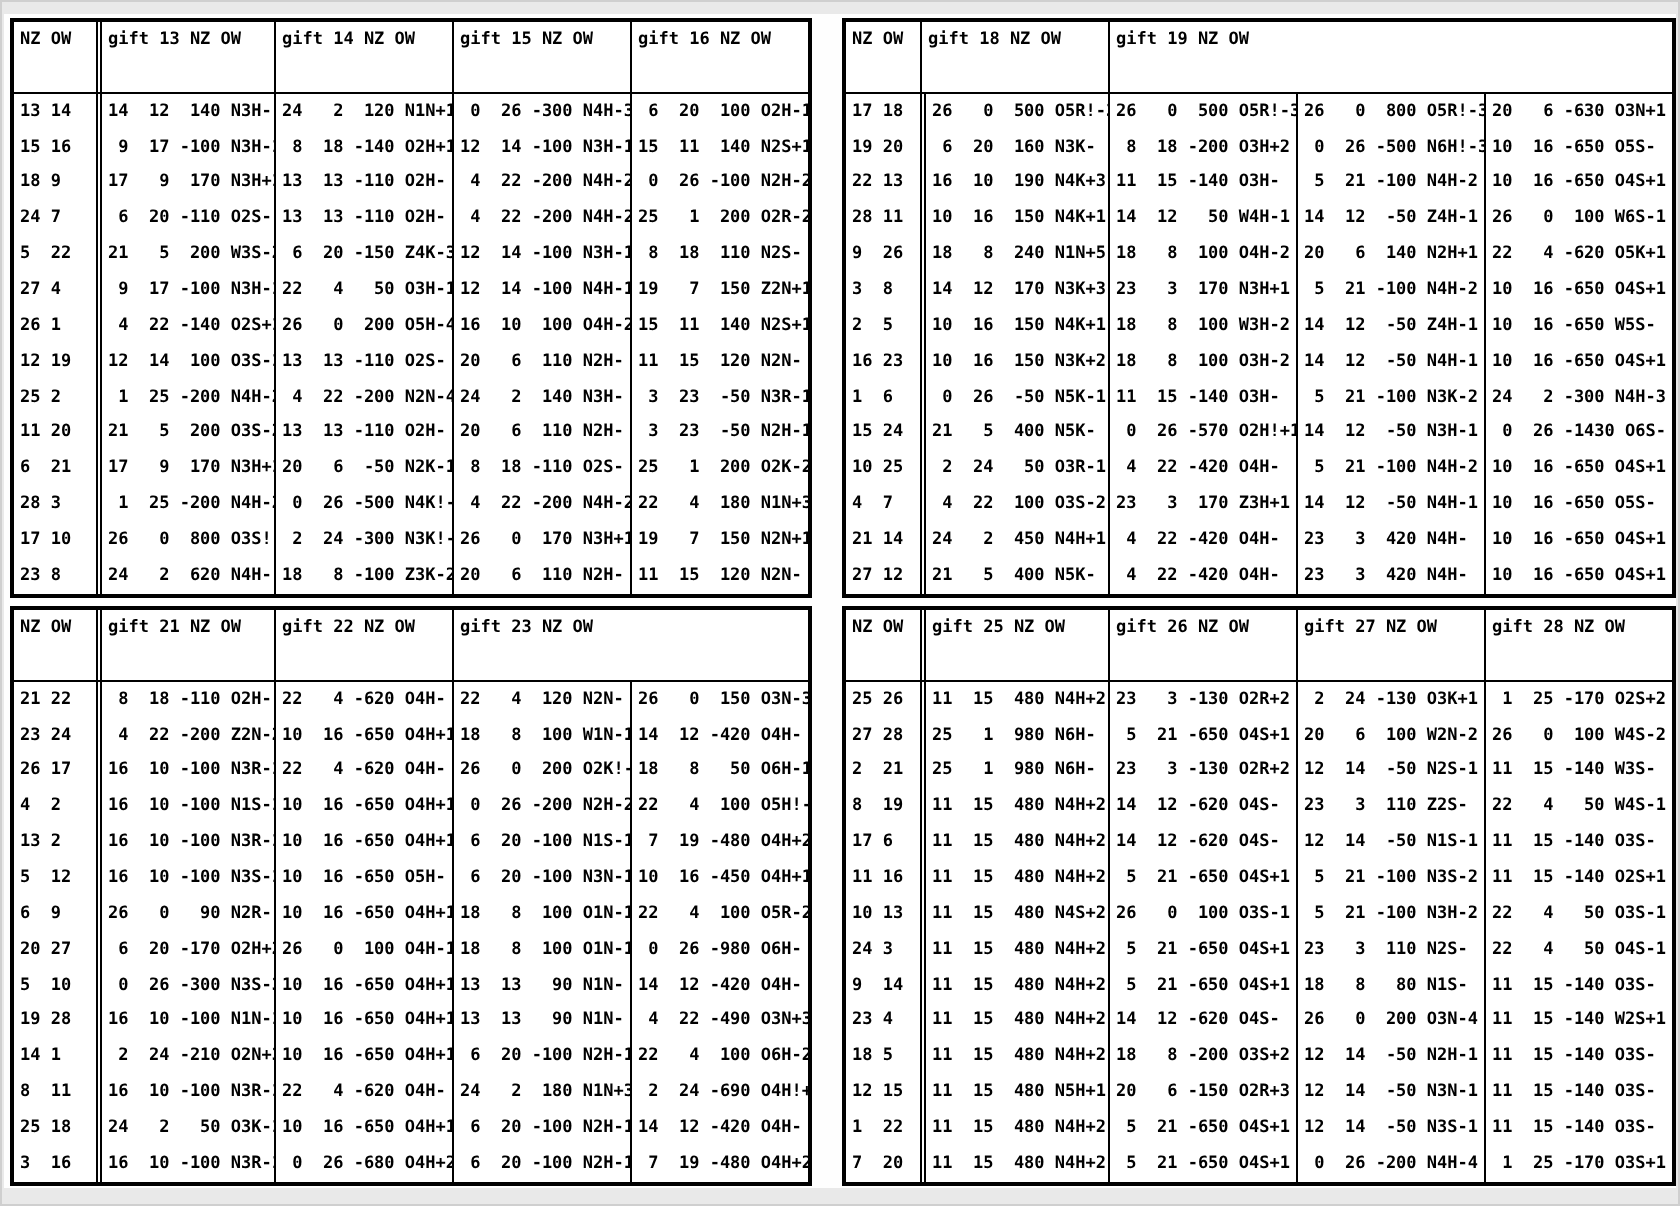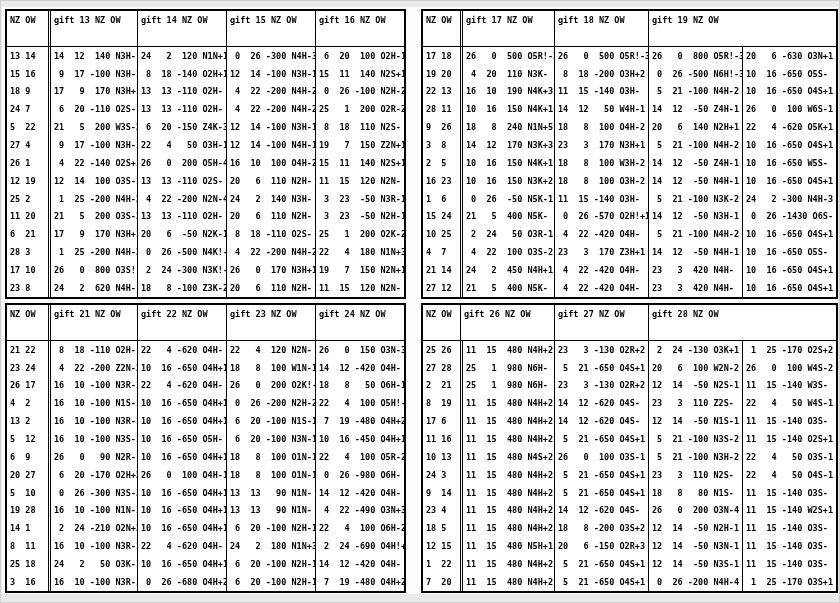--- a/index.html
+++ b/index.html
@@ -144,35 +144,34 @@
           <div class="c g g0">24   2  620 N4H-</div>
           <div class="c g">18   8 -100 Z3K-2</div>
           <div class="c g">20   6  110 N2H-</div>
           <div class="c g">11  15  120 N2N-</div>
         </div>
       </div>
     </section>
   <section class="block pos-tr" style="background: rgb(255, 255, 255);">
       <div class="hdr-row">
         <div class="c pair hdr">NZ OW</div>
-        <div class="c g hdr g0">gift 17 NZ OW</div>
         <div class="c g hdr">gift 18 NZ OW</div>
         <div class="c g hdr">gift 19 NZ OW</div>
       </div>
       <div class="rows">
         <div class="row">
           <div class="c pair">17 18</div>
           <div class="c g g0">26   0  500 O5R!-3</div>
           <div class="c g">26   0  500 O5R!-3</div>
           <div class="c g">26   0  800 O5R!-3</div>
           <div class="c g">20   6 -630 O3N+1</div>
         </div>
         <div class="row">
           <div class="c pair">19 20</div>
-          <div class="c g g0"> 4  20  110 N3K-</div>
+          <div class="c g g0"> 6  20  160 N3K-</div>
           <div class="c g"> 8  18 -200 O3H+2</div>
           <div class="c g"> 0  26 -500 N6H!-3</div>
           <div class="c g">10  16 -650 O5S-</div>
         </div>
         <div class="row">
           <div class="c pair">22 13</div>
           <div class="c g g0">16  10  190 N4K+3</div>
           <div class="c g">11  15 -140 O3H-</div>
           <div class="c g"> 5  21 -100 N4H-2</div>
           <div class="c g">10  16 -650 O4S+1</div>
@@ -255,21 +254,20 @@
           <div class="c g">10  16 -650 O4S+1</div>
         </div>
       </div>
     </section>
   <section class="block pos-bl" style="background: rgb(255, 255, 255);">
       <div class="hdr-row">
         <div class="c pair hdr">NZ OW</div>
         <div class="c g hdr g0">gift 21 NZ OW</div>
         <div class="c g hdr">gift 22 NZ OW</div>
         <div class="c g hdr">gift 23 NZ OW</div>
-        <div class="c g hdr">gift 24 NZ OW</div>
       </div>
       <div class="rows">
         <div class="row">
           <div class="c pair">21 22</div>
           <div class="c g g0"> 8  18 -110 O2H-</div>
           <div class="c g">22   4 -620 O4H-</div>
           <div class="c g">22   4  120 N2N-</div>
           <div class="c g">26   0  150 O3N-3</div>
         </div>
         <div class="row">
@@ -361,20 +359,21 @@
           <div class="c g g0">16  10 -100 N3R-1</div>
           <div class="c g"> 0  26 -680 O4H+2</div>
           <div class="c g"> 6  20 -100 N2H-1</div>
           <div class="c g"> 7  19 -480 O4H+2</div>
         </div>
       </div>
     </section>
   <section class="block pos-br" style="background: rgb(255, 255, 255);">
       <div class="hdr-row">
         <div class="c pair hdr">NZ OW</div>
+        <div class="c g hdr g0">gift 25 NZ OW</div>
         <div class="c g hdr">gift 26 NZ OW</div>
         <div class="c g hdr">gift 27 NZ OW</div>
         <div class="c g hdr">gift 28 NZ OW</div>
       </div>
       <div class="rows">
         <div class="row">
           <div class="c pair">25 26</div>
           <div class="c g g0">11  15  480 N4H+2</div>
           <div class="c g">23   3 -130 O2R+2</div>
           <div class="c g"> 2  24 -130 O3K+1</div>

